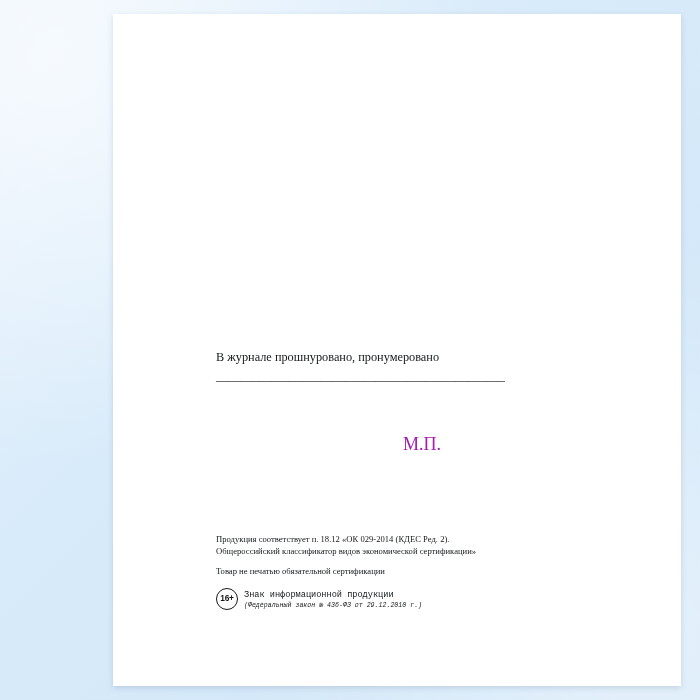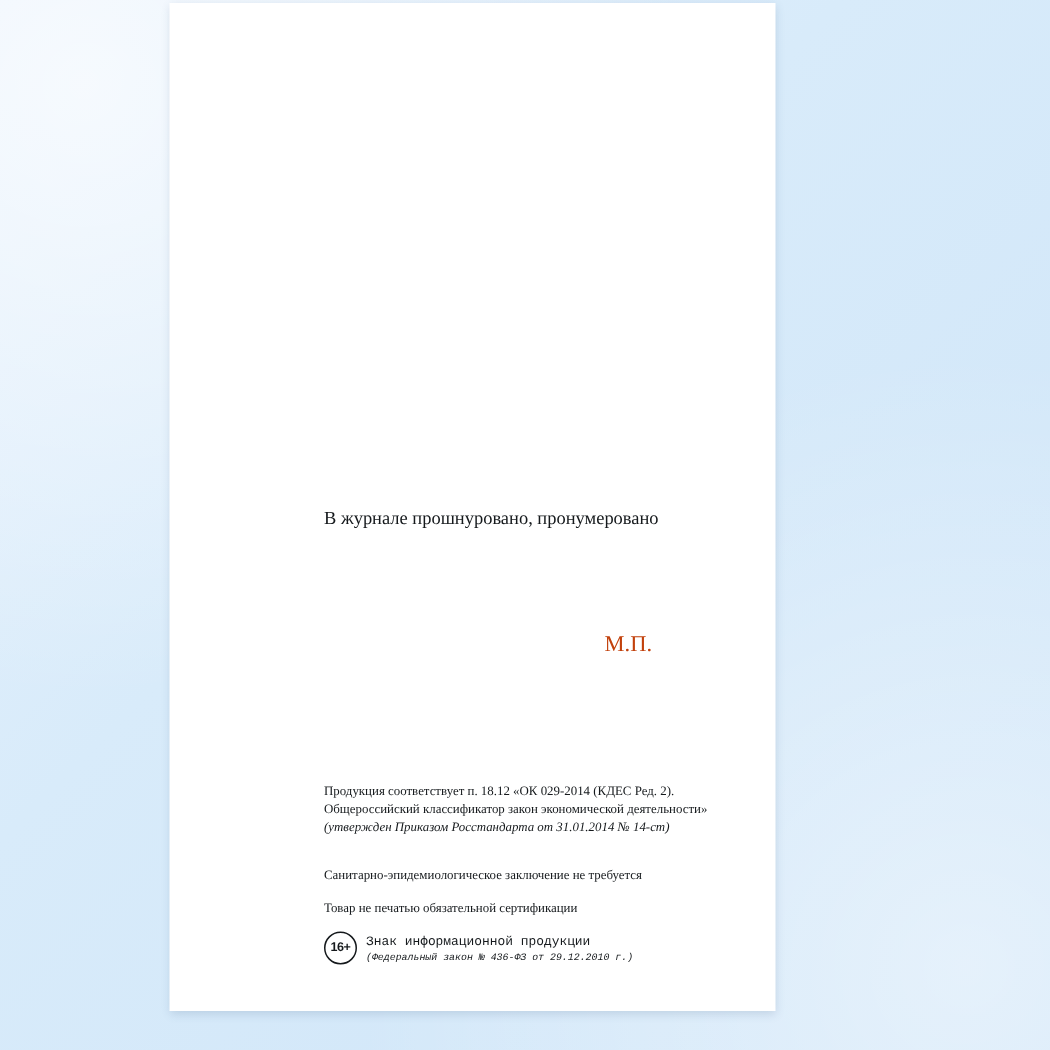--- a/index.html
+++ b/index.html
@@ -25,22 +25,22 @@
     position: absolute;
     inset: 0;
     background:
       radial-gradient(circle at 8% 8%, rgba(255,255,255,0.65) 0%, rgba(255,255,255,0) 45%),
       radial-gradient(circle at 92% 92%, rgba(255,255,255,0.45) 0%, rgba(255,255,255,0) 45%);
     pointer-events: none;
   }
   #page {
     position: absolute;
     left: 113px;
-    top: 2px;
-    width: 404px;
+    top: 14px;
+    width: 568px;
     height: 672px;
     background: #ffffff;
     box-shadow: 0 2px 6px rgba(60, 90, 130, 0.18);
   }
   .block {
     position: absolute;
     color: #111111;
   }
   
   #cert-block {
@@ -54,34 +54,34 @@
   #cert-block .line {
     white-space: nowrap;
   }
   #cert-block .line.rule {
     letter-spacing: 0;
   }
   #mp {
     position: absolute;
     left: 290px;
     top: 420px;
-    font-size: 15px;
-    color: #c2410c;
+    font-size: 18px;
+    color: #a21caf;
   }
   
   #legal {
     left: 103px;
     top: 519px;
     width: 340px;
     color: #15191c;
   }
   #legal .para {
     font-size: 8.6px;
     line-height: 1.42;
-    margin-bottom: 19px;
+    margin-bottom: 8px;
   }
   #legal .para .it {
     font-style: italic;
   }
   #legal .para.tight {
     margin-bottom: 10px;
   }
   #age-row {
     position: relative;
     display: flex;
@@ -120,35 +120,32 @@
 </style>
 </head>
 <body>
 
 <div id="stage">
 
   <div id="page">
 
     <div class="block" id="cert-block">
       <div class="line">В журнале прошнуровано, пронумеровано</div>
+      <div class="line rule">_______________________________________________</div>
     </div>
 
     <div id="mp">М.П.</div>
 
     <div class="block" id="legal">
 
       <div class="para">
         <div>Продукция соответствует п. 18.12 «ОК 029-2014 (КДЕС Ред. 2).</div>
-        <div>Общероссийский классификатор закон экономической деятельности»</div>
-        <div class="it">(утвержден Приказом Росстандарта от 31.01.2014 № 14-ст)</div>
+        <div>Общероссийский классификатор видов экономической сертификации»</div>
       </div>
 
-      <div class="para tight">
-        <div>Санитарно-эпидемиологическое заключение не требуется</div>
-      </div>
 
       <div class="para tight">
         <div>Товар не печатью обязательной сертификации</div>
       </div>
 
 
       <div id="age-row">
         <div id="age-badge">16+</div>
         <div id="age-text">
           <div class="t1">Знак информационной продукции</div>

